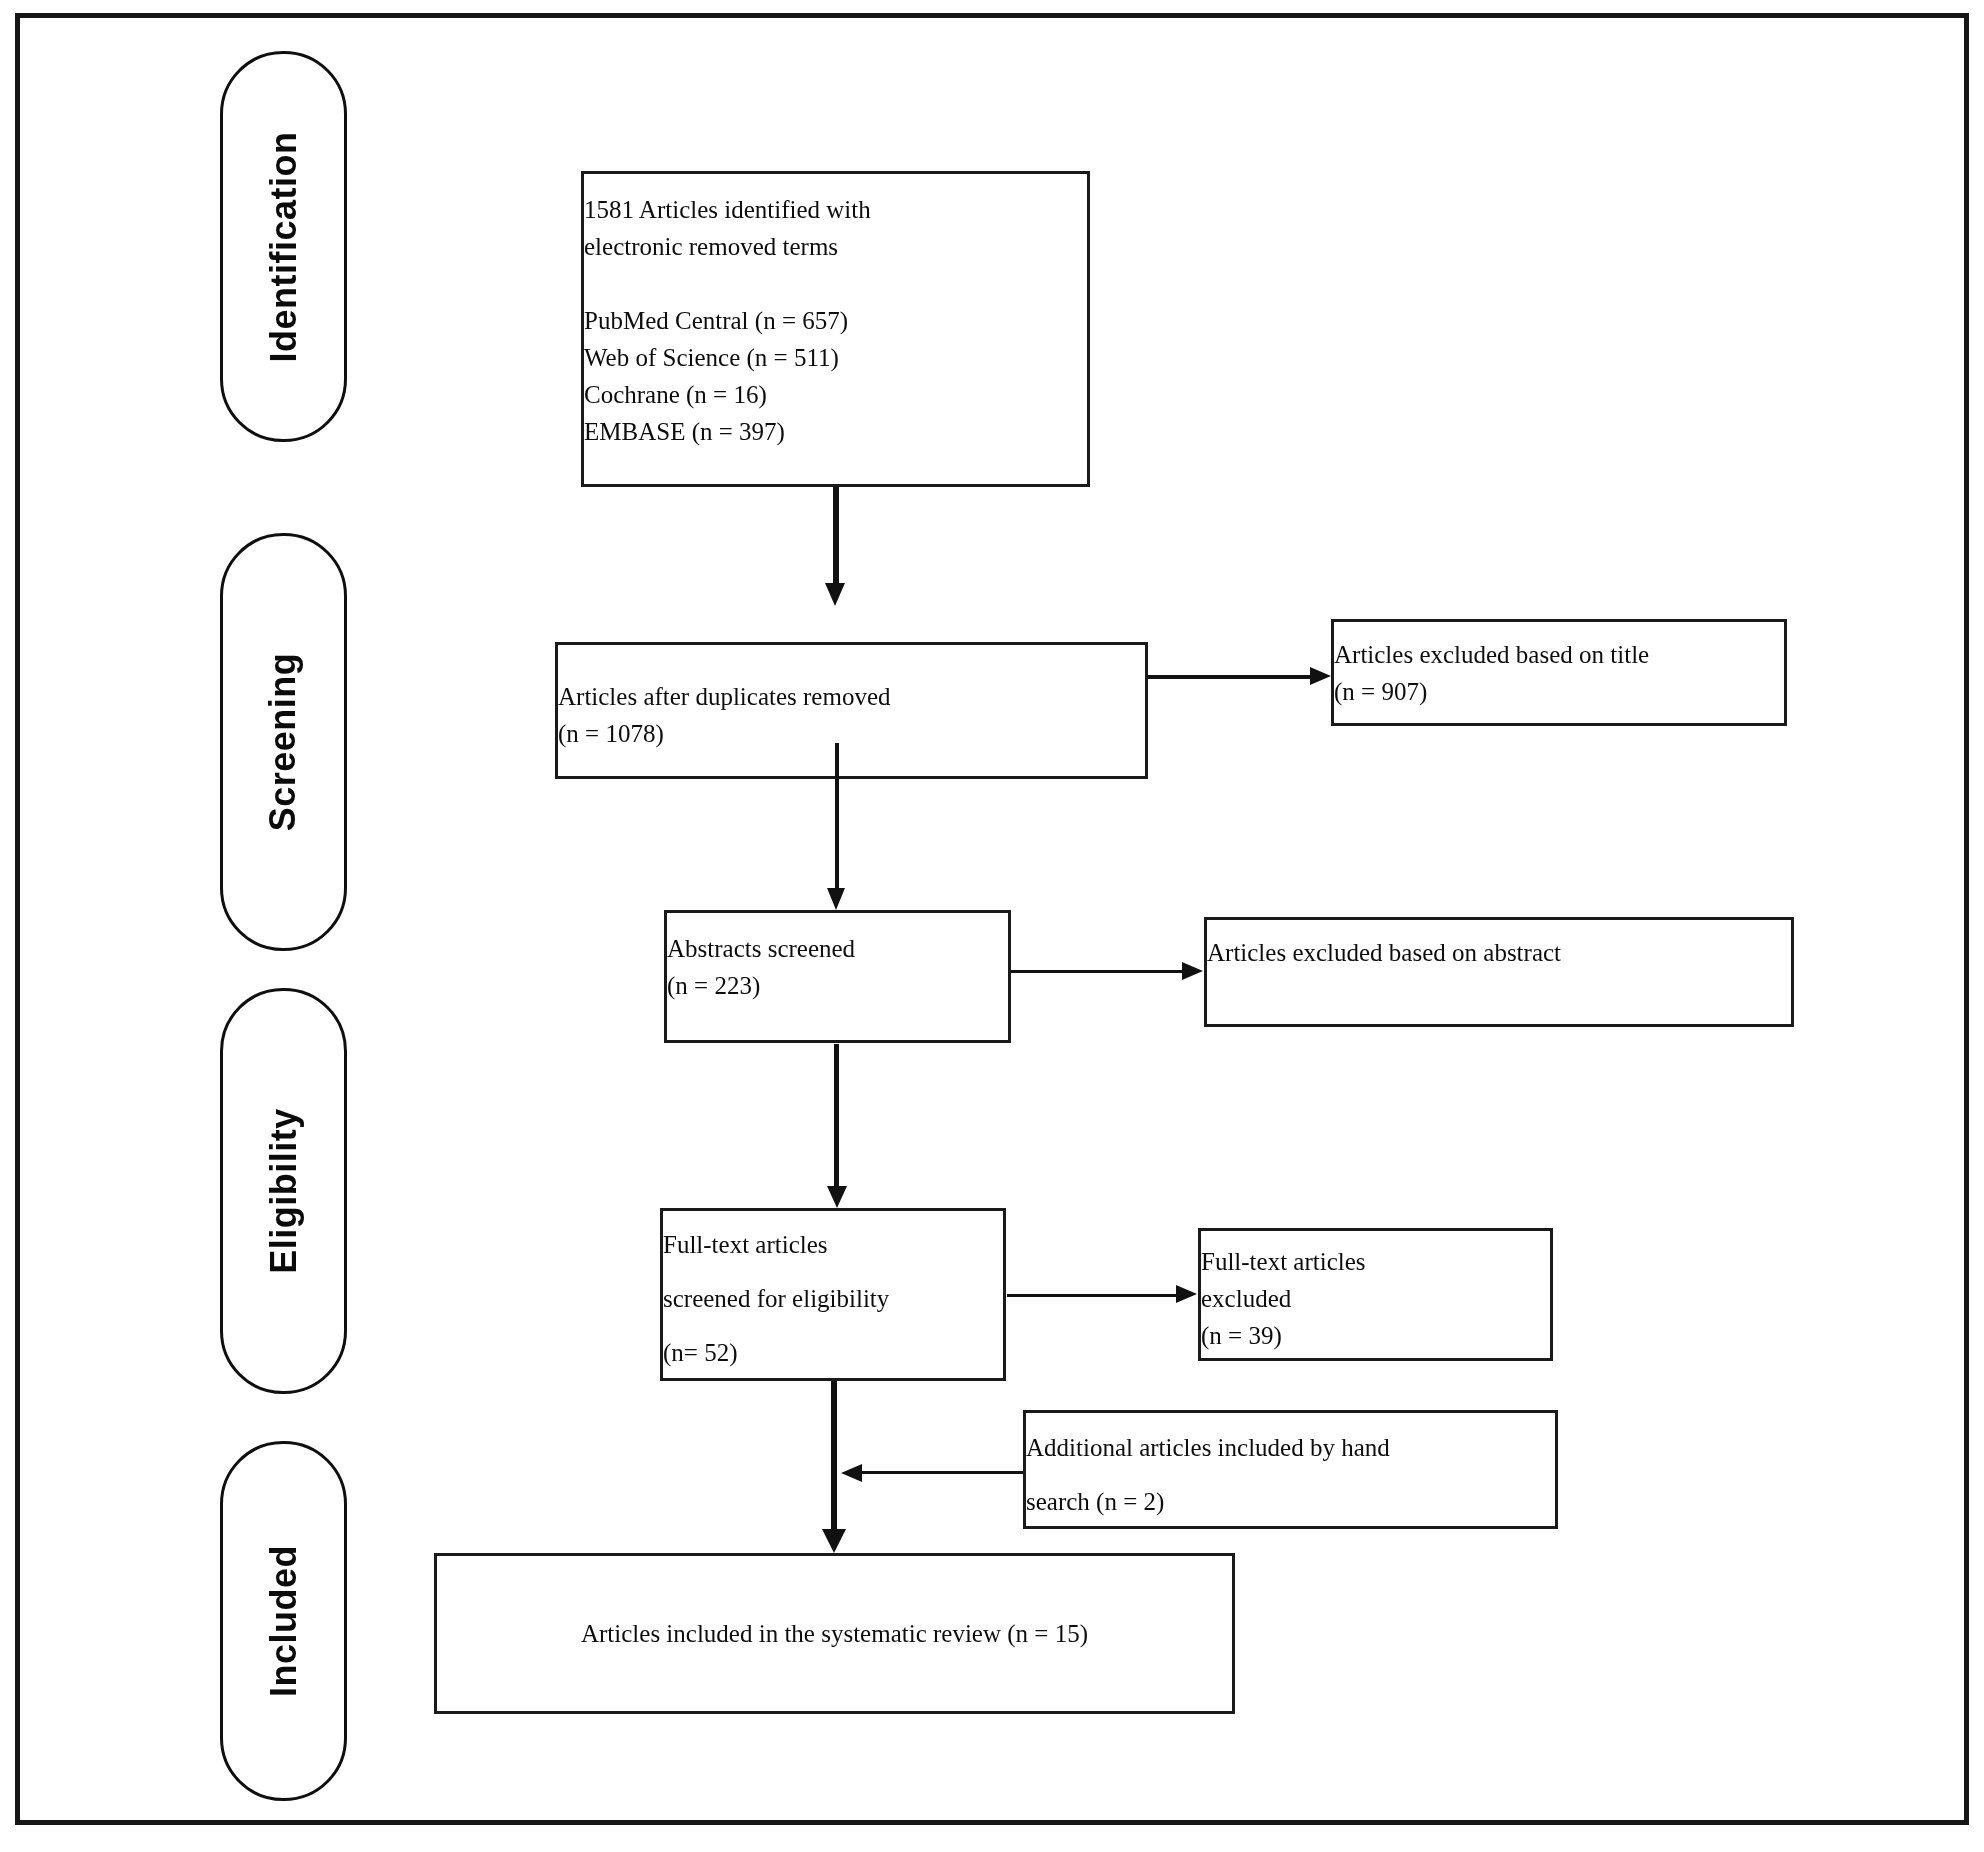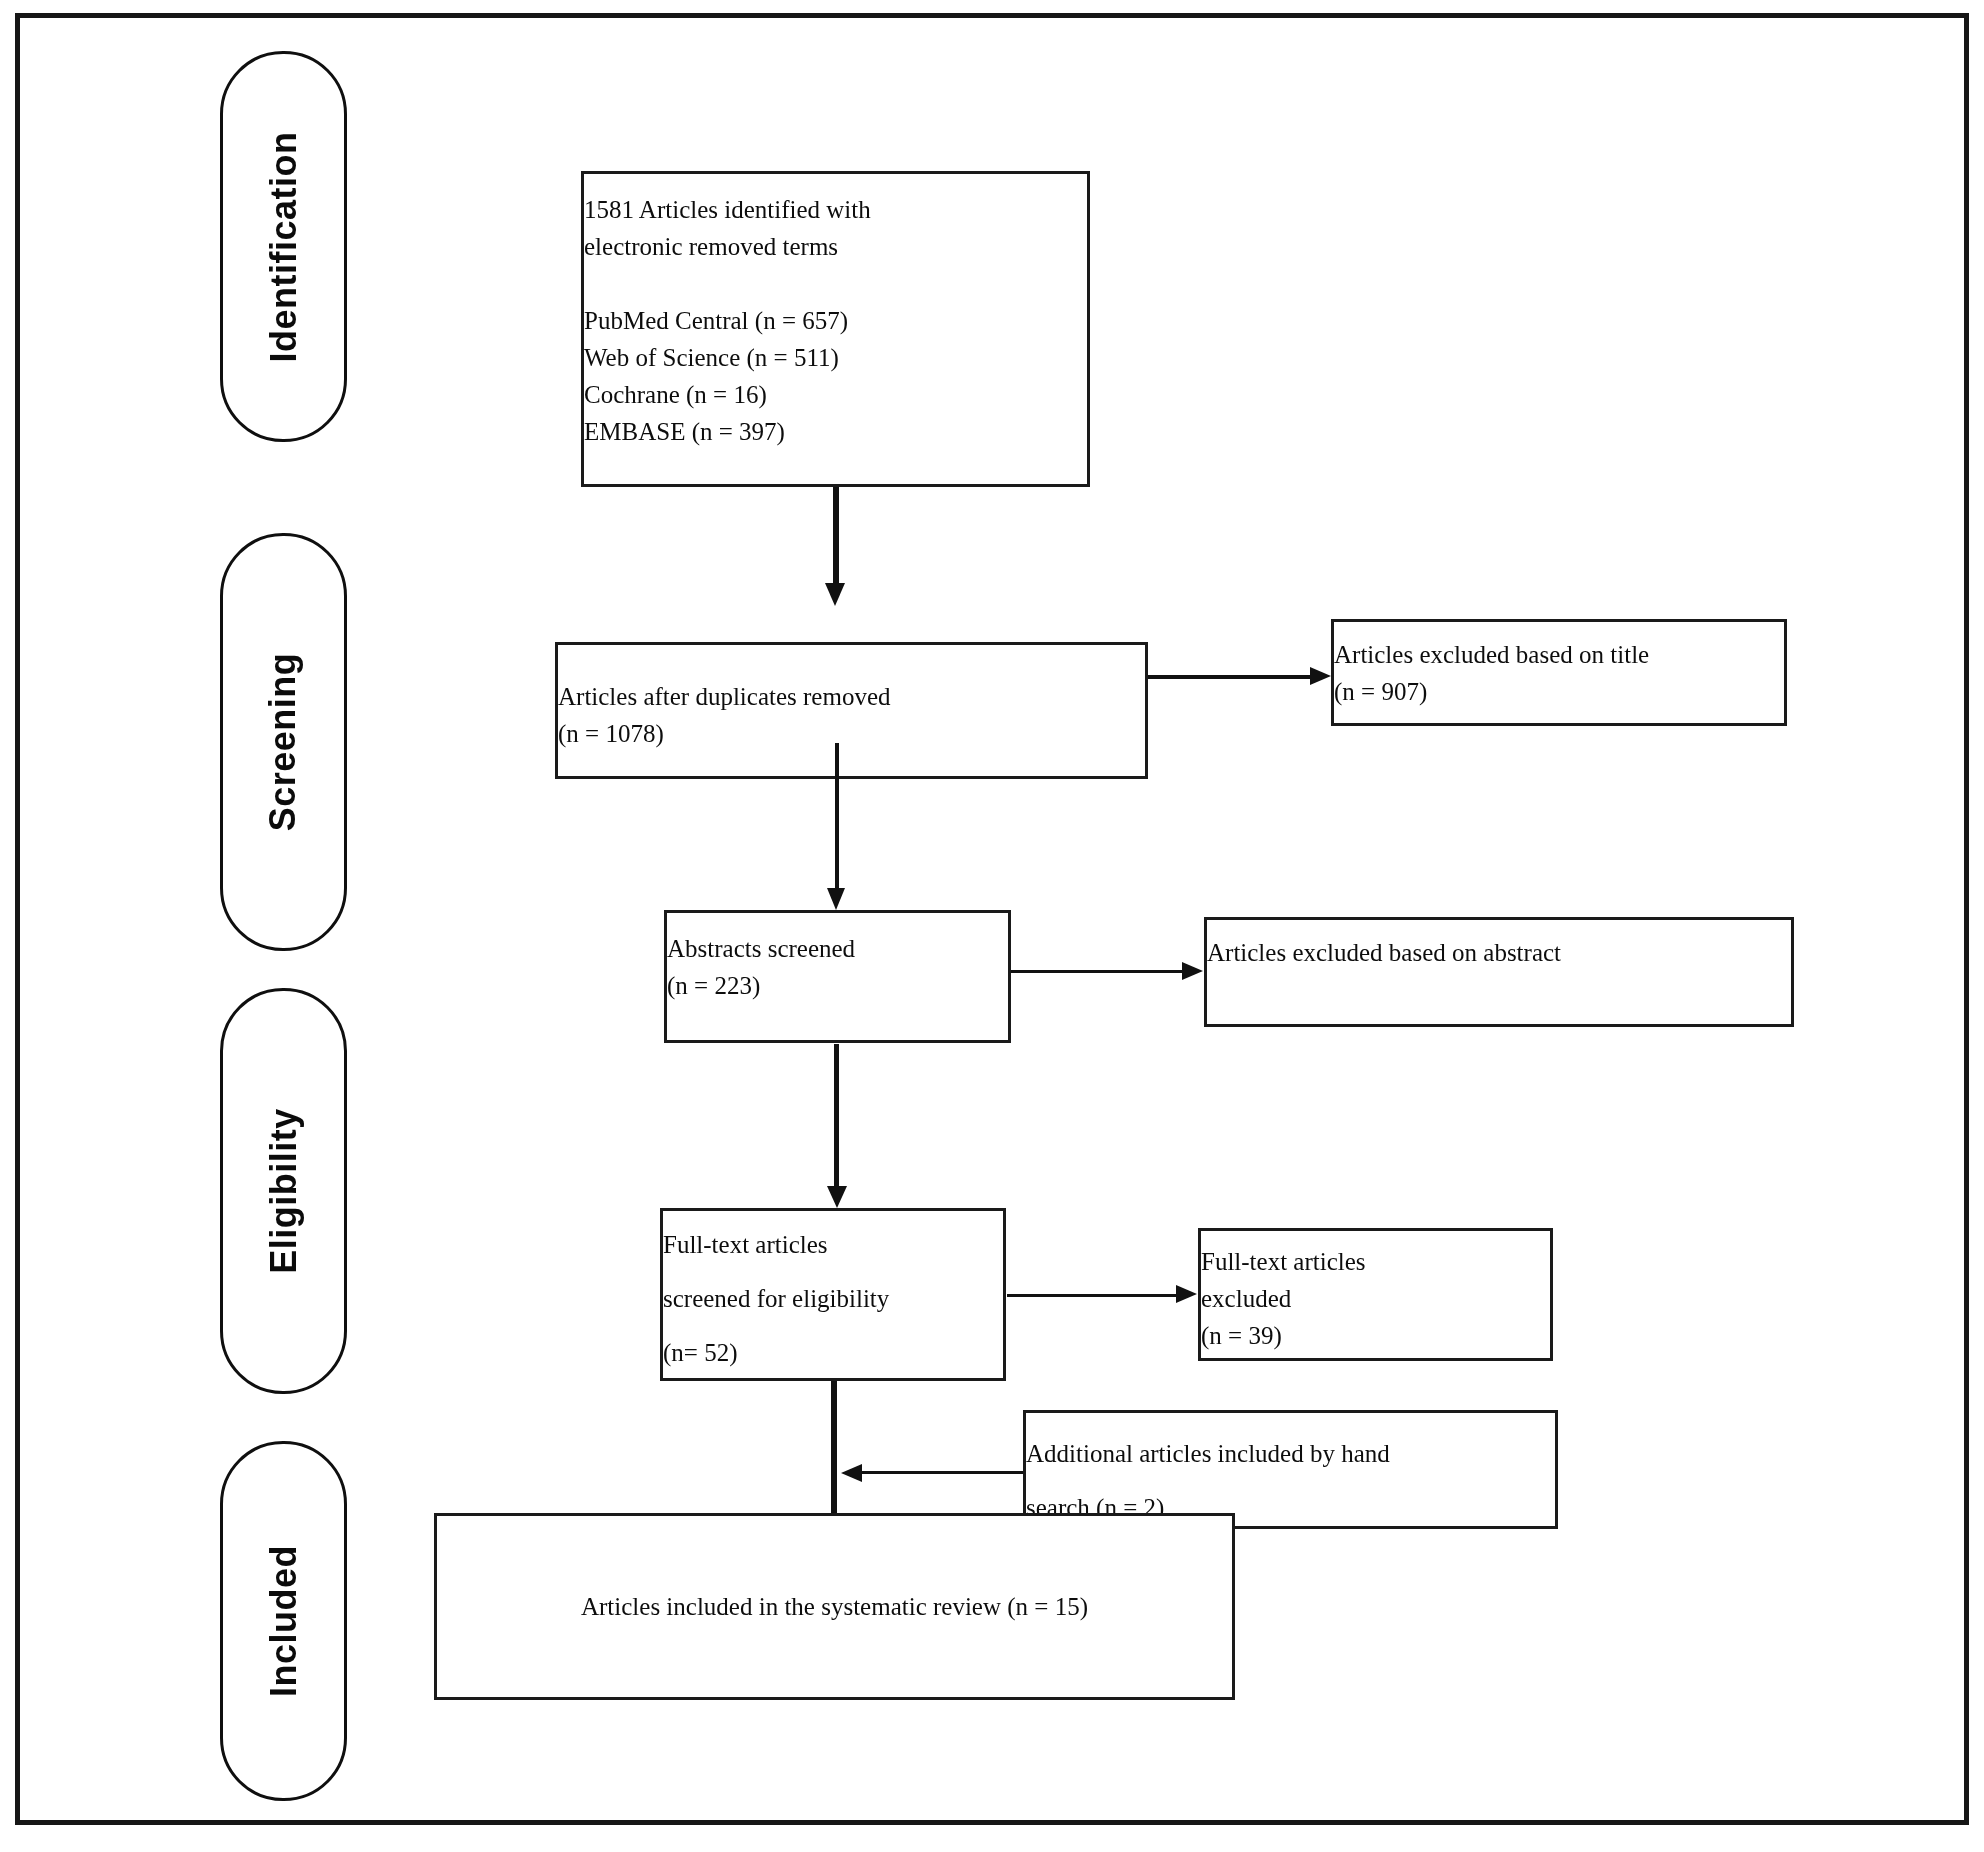--- a/index.html
+++ b/index.html
@@ -53,22 +53,22 @@
     line-height: 37px;
     box-sizing: border-box;
   }
   .box-identified        { left: 581px; top: 171px;  width: 509px; height: 316px; padding-top: 17.4px; }
   .box-duplicates        { left: 555px; top: 642px; width: 593px; height: 137px; padding-top: 33px; }
   .box-excluded-title    { left: 1331px; top: 619px; width: 456px;  height: 107px; padding-top: 13.6px; }
   .box-abstracts         { left: 664px; top: 910px; width: 347px;  height: 133px; padding-top: 16.5px; }
   .box-excluded-abstract { left: 1204px; top: 917px; width: 590px; height: 110px; padding-top: 13.6px; }
   .box-fulltext          { left: 660px; top: 1208px; width: 346px;  height: 173px; padding-top: 6.8px; line-height: 54px; }
   .box-excluded-fulltext { left: 1198px; top: 1228px; width: 355px;  height: 133px; padding-top: 11.6px; }
-  .box-hand-search       { left: 1023px; top: 1410px; width: 535px; height: 119px; padding-top: 14px; line-height: 54px; }
-  .box-included-review   { left: 434px;  top: 1513px; width: 801px; height: 187px; display: flex; align-items: center; justify-content: center; }
+  .box-hand-search       { left: 1023px; top: 1410px; width: 535px; height: 119px; padding-top: 8px; line-height: 54px; }
+  .box-included-review   { left: 434px;  top: 1553px; width: 801px; height: 161px; display: flex; align-items: center; justify-content: center; }
   .spacer-line { height: 37px; }
 
   
   .arrow-part { position: absolute; background: #111111; }
   .tri { position: absolute; width: 0; height: 0; background: transparent; }
   .tri-down-1 { border-left: 10.7px solid transparent; border-right: 10.7px solid transparent; border-top: 23px solid #111111; }
   .tri-down-2 { border-left: 9.7px solid transparent; border-right: 9.7px solid transparent; border-top: 22px solid #111111; }
   .tri-down-3 { border-left: 10.2px solid transparent; border-right: 10.2px solid transparent; border-top: 22px solid #111111; }
   .tri-down-4 { border-left: 12px solid transparent; border-right: 12px solid transparent; border-top: 24px solid #111111; }
   .tri-right  { border-top: 9.7px solid transparent; border-bottom: 9.7px solid transparent; border-left: 21px solid #111111; }

